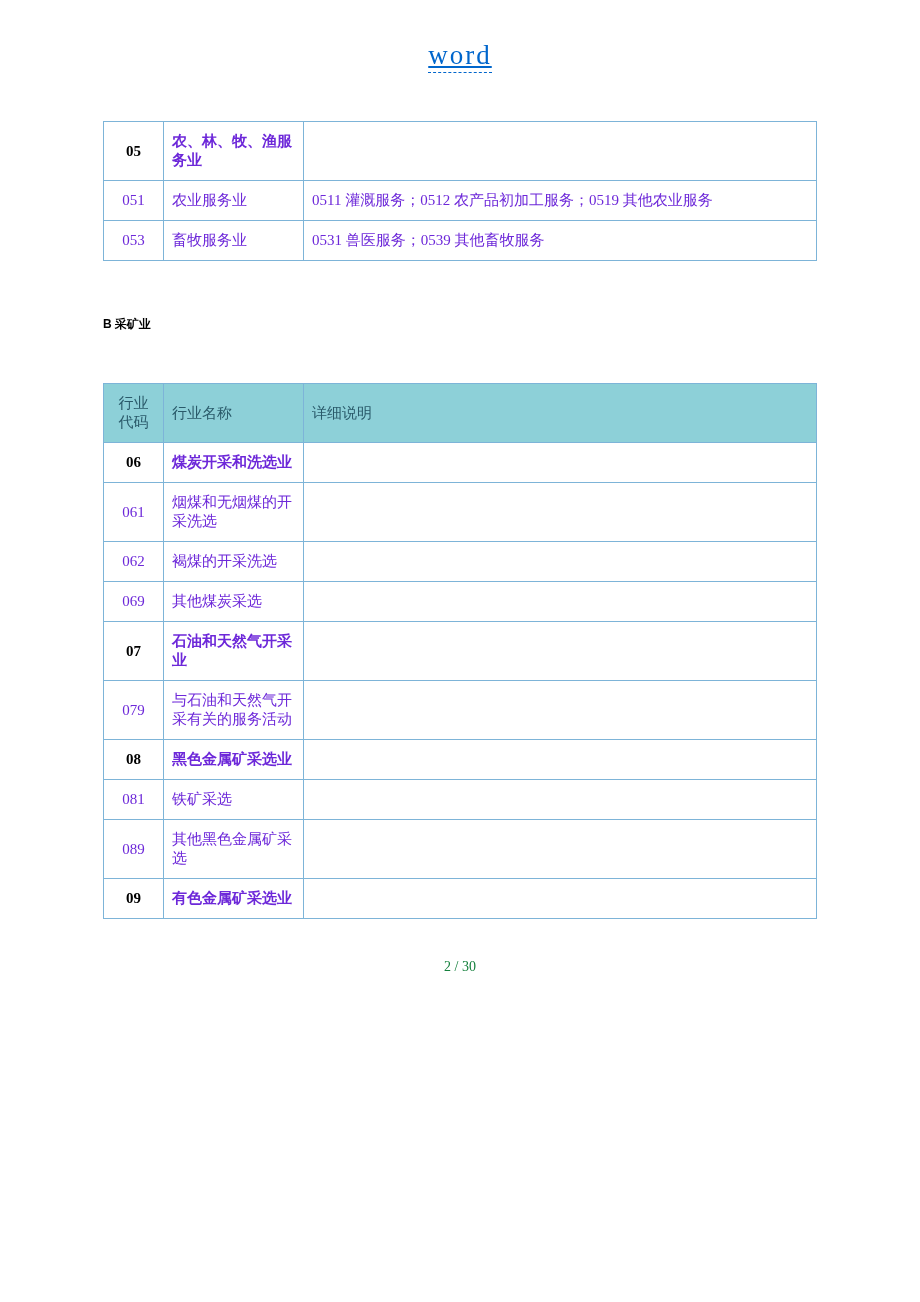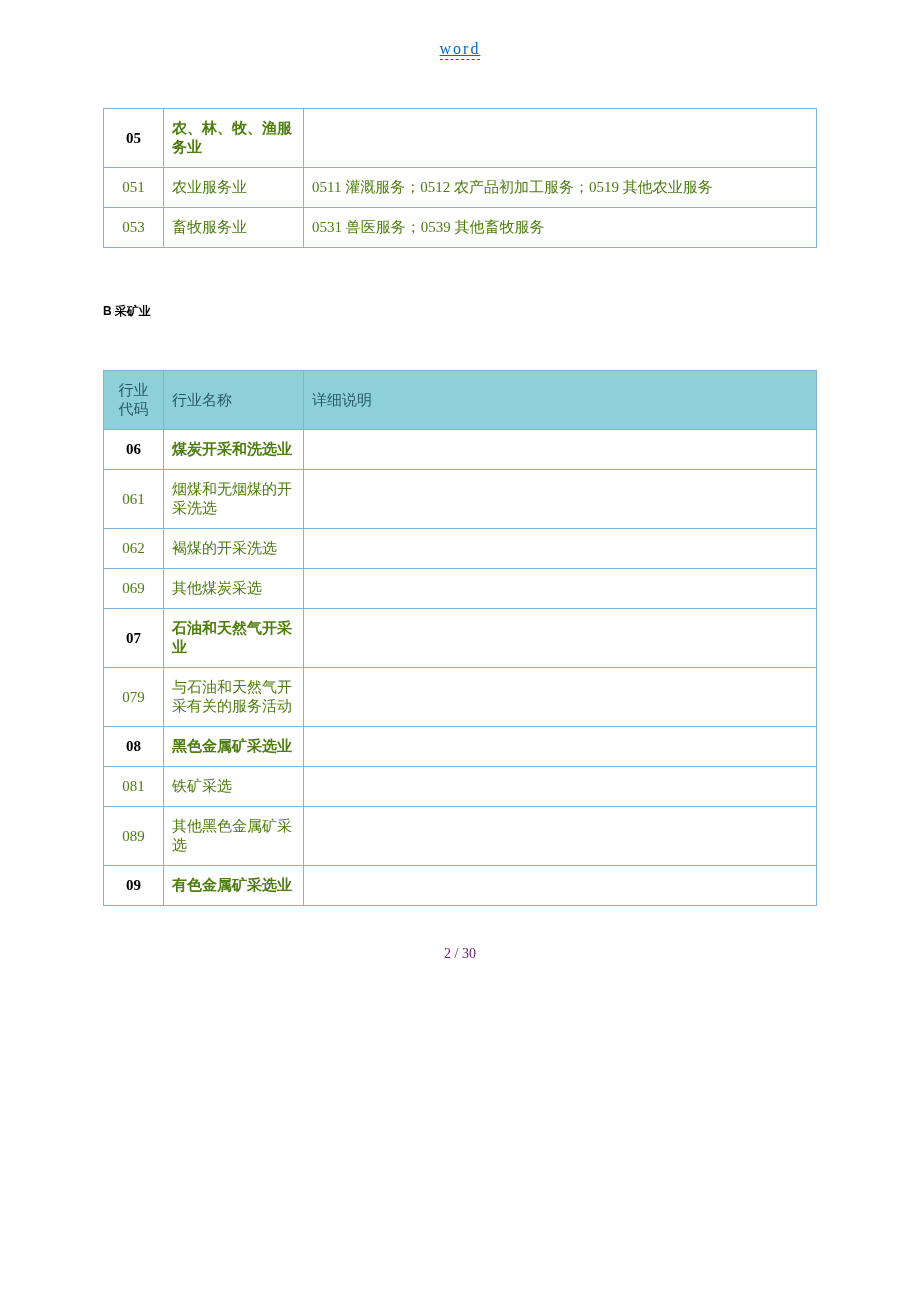--- a/index.html
+++ b/index.html
@@ -14,39 +14,39 @@
       margin: 0 auto;
       padding: 40px 0;
     }
     .header-link {
       text-align: center;
       margin-bottom: 50px;
     }
     .header-link span {
       color: #0066cc;
       text-decoration: underline;
-      font-size: 16px;
+      font-size: 27px;
       letter-spacing: 2px;
       border-bottom: 1px dashed #0066cc;
       padding-bottom: 2px;
     }
     .content {
       padding: 0 103px;
     }
     table {
       width: 100%;
       border-collapse: collapse;
       background: #fff;
       margin-bottom: 30px;
     }
     table td, table th {
       border: 1px solid #7db4d8;
       padding: 10px 8px;
       font-size: 15px;
-      color: #4d7c0f;
+      color: #6d28d9;
       text-align: left;
       vertical-align: middle;
     }
     table th {
       background: #8dd0d8;
       font-weight: normal;
       color: #2a5a6a;
     }
     .col-code {
       width: 60px;
@@ -66,21 +66,21 @@
       color: #000000;
       margin: 55px 0 50px 0;
       font-weight: bold;
     }
     .section-heading .letter {
       font-family: Arial, sans-serif;
     }
     .page-number {
       text-align: center;
       font-size: 14px;
-      color: #701a75;
+      color: #15803d;
       margin-top: 40px;
       font-family: "Times New Roman", serif;
     }
   </style>
 </head>
 <body>
 
 <div class="header-link">
   <span>word</span>
 </div>

